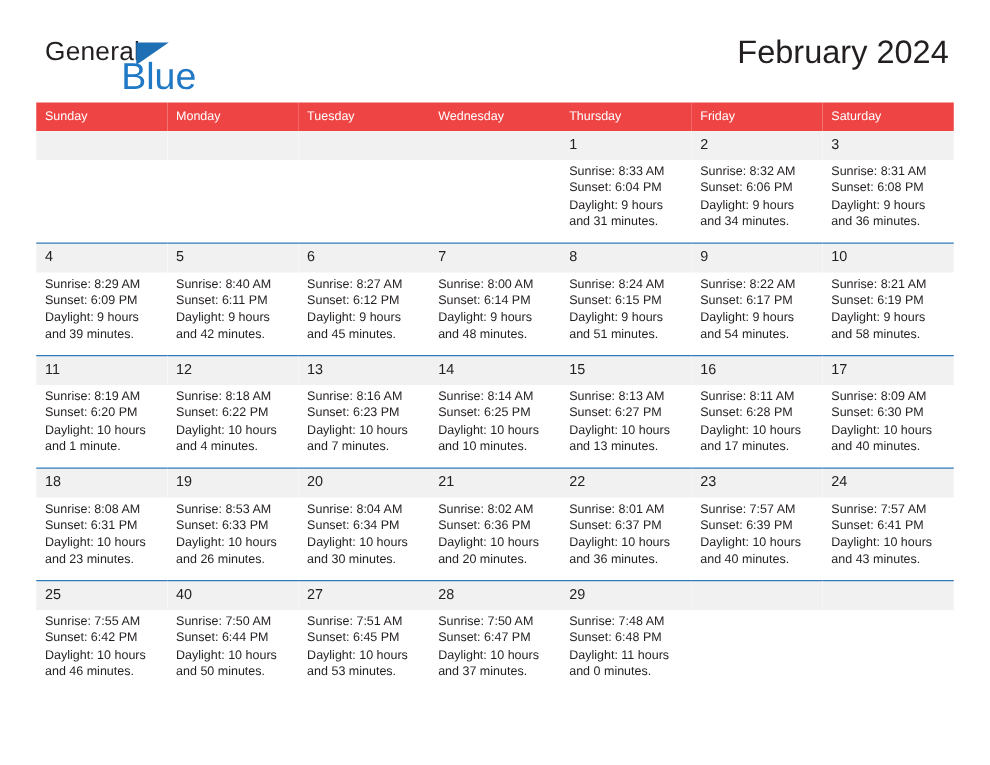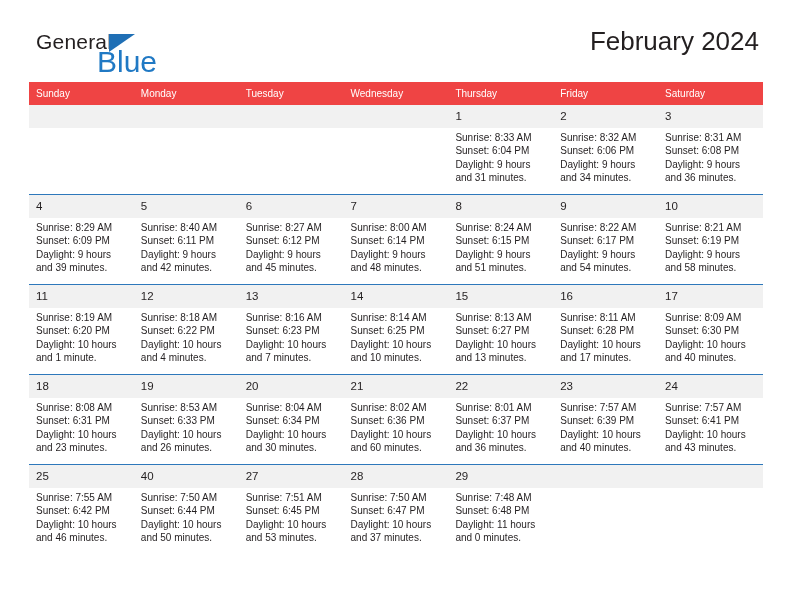--- a/index.html
+++ b/index.html
@@ -353,21 +353,21 @@
               <div>Daylight: 10 hours</div>
               <div>and 30 minutes.</div>
             </div>
           </td>
           <td>
             <div class="daynum">21</div>
             <div class="dayinfo">
               <div>Sunrise: 8:02 AM</div>
               <div>Sunset: 6:36 PM</div>
               <div>Daylight: 10 hours</div>
-              <div>and 60 minutes.</div>
+              <div>and 20 minutes.</div>
             </div>
           </td>
           <td>
             <div class="daynum">22</div>
             <div class="dayinfo">
               <div>Sunrise: 8:01 AM</div>
               <div>Sunset: 6:37 PM</div>
               <div>Daylight: 10 hours</div>
               <div>and 36 minutes.</div>
             </div>

